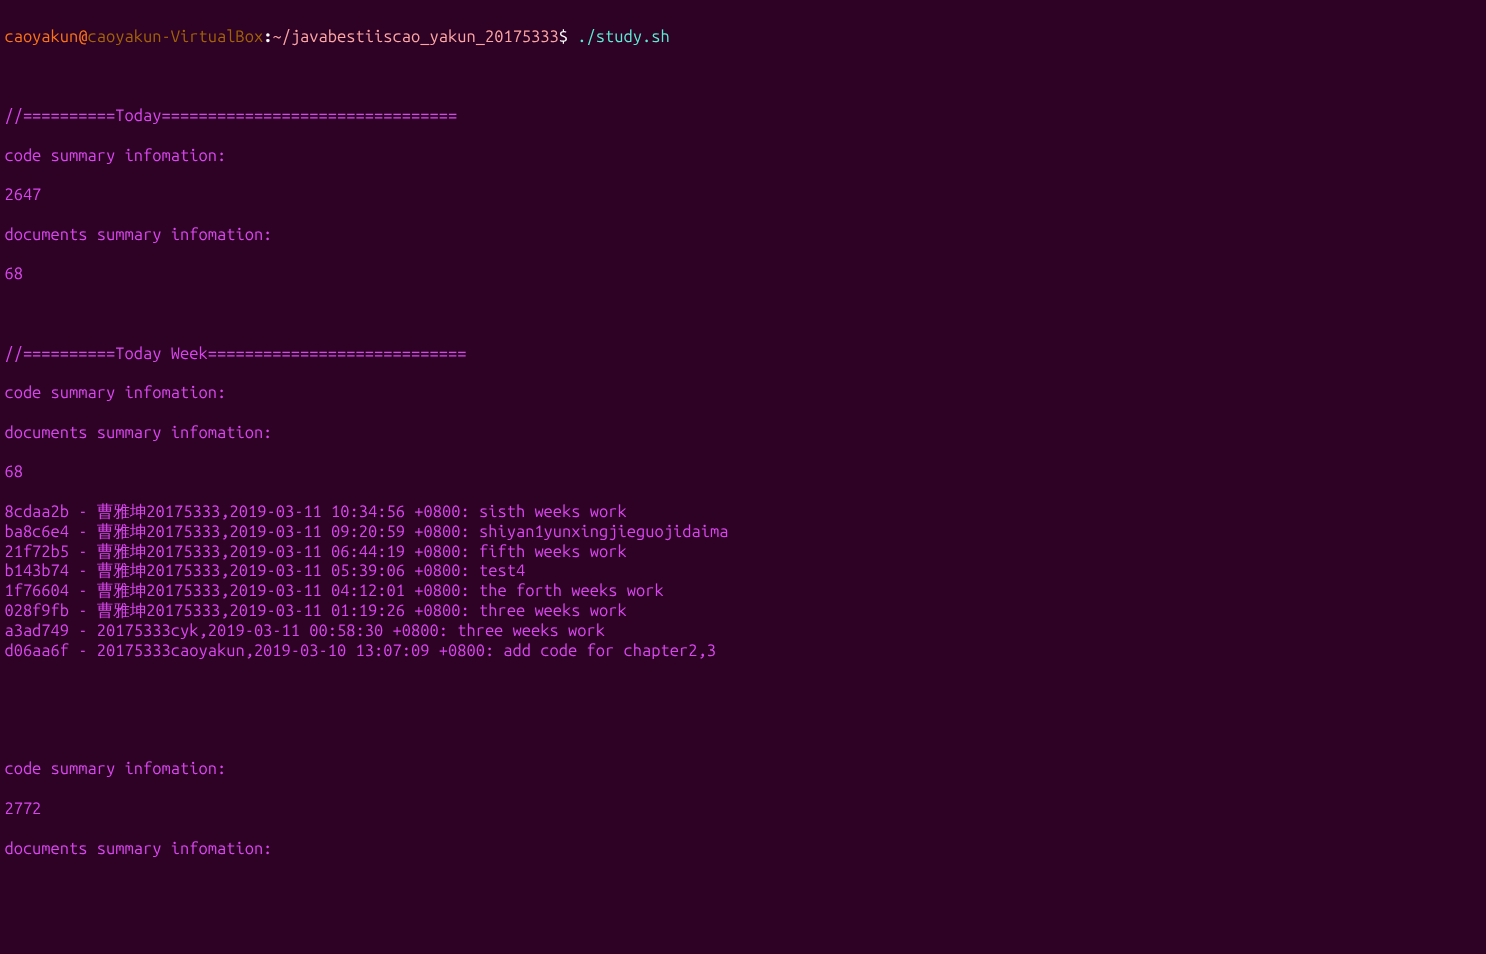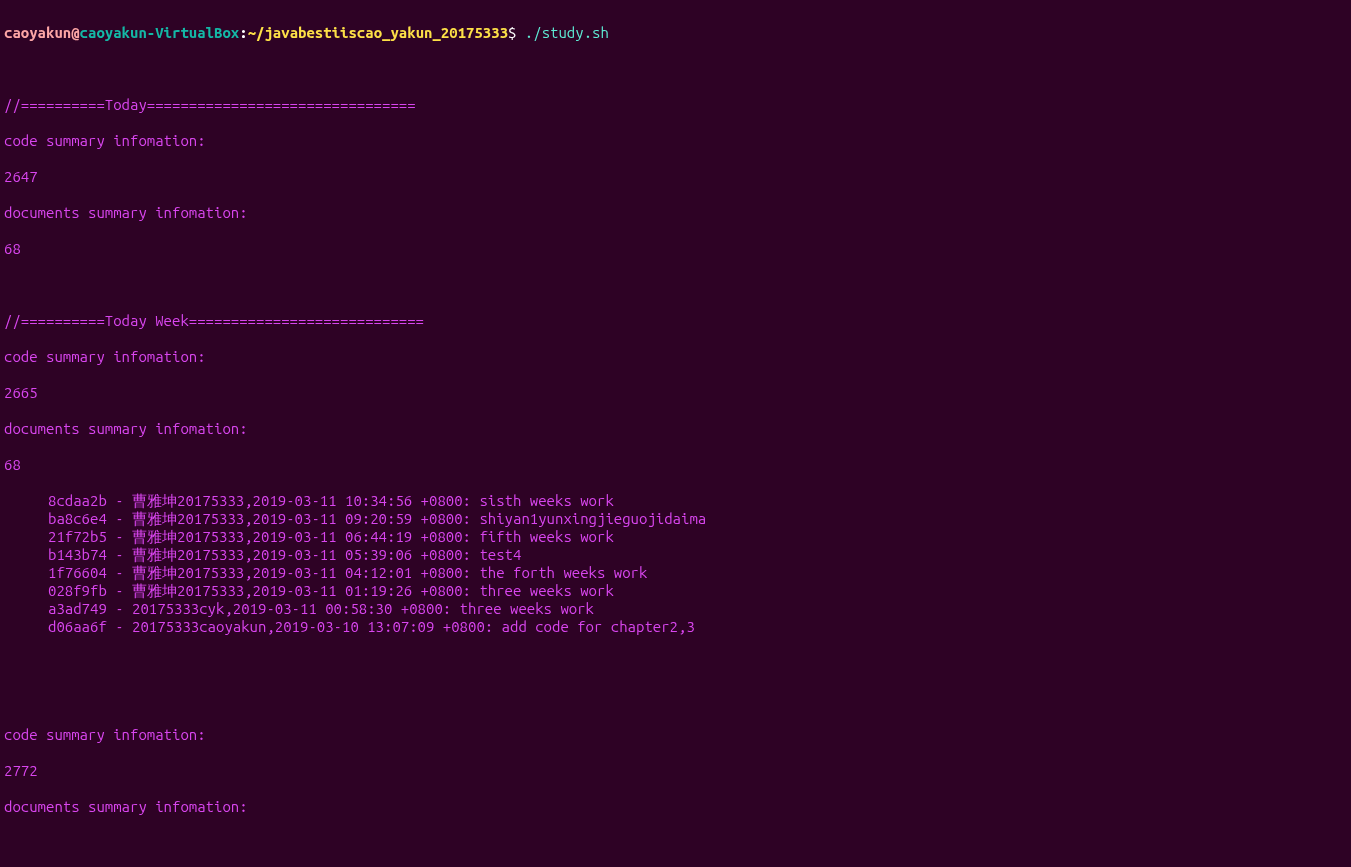--- a/index.html
+++ b/index.html
@@ -11,44 +11,43 @@
     font-family: "Ubuntu Mono", "DejaVu Sans Mono", "Courier New", monospace;
     font-size: 15px;
     line-height: 18px;
     color: #ffffff;
     overflow: hidden;
   }
   .terminal {
     padding: 6px 4px;
     white-space: pre;
   }
-  .user { color: #fca5a5; font-weight: bold; }
-  .host { color: #14b8a6; font-weight: bold; }
+  .user { color: #f97316; font-weight: normal; }
+  .host { color: #a16207; font-weight: normal; }
   .colon { color: #ffffff; font-weight: bold; }
-  .path { color: #fde047; font-weight: bold; text-align: center; }
+  .path { color: #fca5a5; font-weight: normal; text-align: center; }
   .dollar { color: #ffffff; }
   .cmd { color: #5eead4; }
   .out { color: #d946ef; }
-  .commit-line { white-space: pre; margin-left: 44px; }
+  .commit-line { white-space: pre; }
 </style>
 </head>
 <body>
 
 <div class="terminal">
 <div><span class="user">caoyakun</span><span class="user">@</span><span class="host">caoyakun-VirtualBox</span><span class="colon">:</span><span class="path">~/javabestiiscao_yakun_20175333</span><span class="dollar">$ </span><span class="cmd">./study.sh</span></div>
 <div class="out"> </div>
 <div class="out">//==========Today================================</div>
 <div class="out">code summary infomation:</div>
 <div class="out">2647</div>
 <div class="out">documents summary infomation:</div>
 <div class="out">68</div>
 <div class="out"> </div>
 <div class="out">//==========Today Week============================</div>
 <div class="out">code summary infomation:</div>
-<div class="out">2665</div>
 <div class="out">documents summary infomation:</div>
 <div class="out">68</div>
 <div id="week-commits"><div class="out commit-line">8cdaa2b - 曹雅坤20175333,2019-03-11 10:34:56 +0800: sisth weeks work</div><div class="out commit-line">ba8c6e4 - 曹雅坤20175333,2019-03-11 09:20:59 +0800: shiyan1yunxingjieguojidaima</div><div class="out commit-line">21f72b5 - 曹雅坤20175333,2019-03-11 06:44:19 +0800: fifth weeks work</div><div class="out commit-line">b143b74 - 曹雅坤20175333,2019-03-11 05:39:06 +0800: test4</div><div class="out commit-line">1f76604 - 曹雅坤20175333,2019-03-11 04:12:01 +0800: the forth weeks work</div><div class="out commit-line">028f9fb - 曹雅坤20175333,2019-03-11 01:19:26 +0800: three weeks work</div><div class="out commit-line">a3ad749 - 20175333cyk,2019-03-11 00:58:30 +0800: three weeks work</div><div class="out commit-line">d06aa6f - 20175333caoyakun,2019-03-10 13:07:09 +0800: add code for chapter2,3</div></div>
 <div class="out"> </div>
 <div class="out"> </div>
 <div class="out">code summary infomation:</div>
 <div class="out">2772</div>
 <div class="out">documents summary infomation:</div>
 
 

